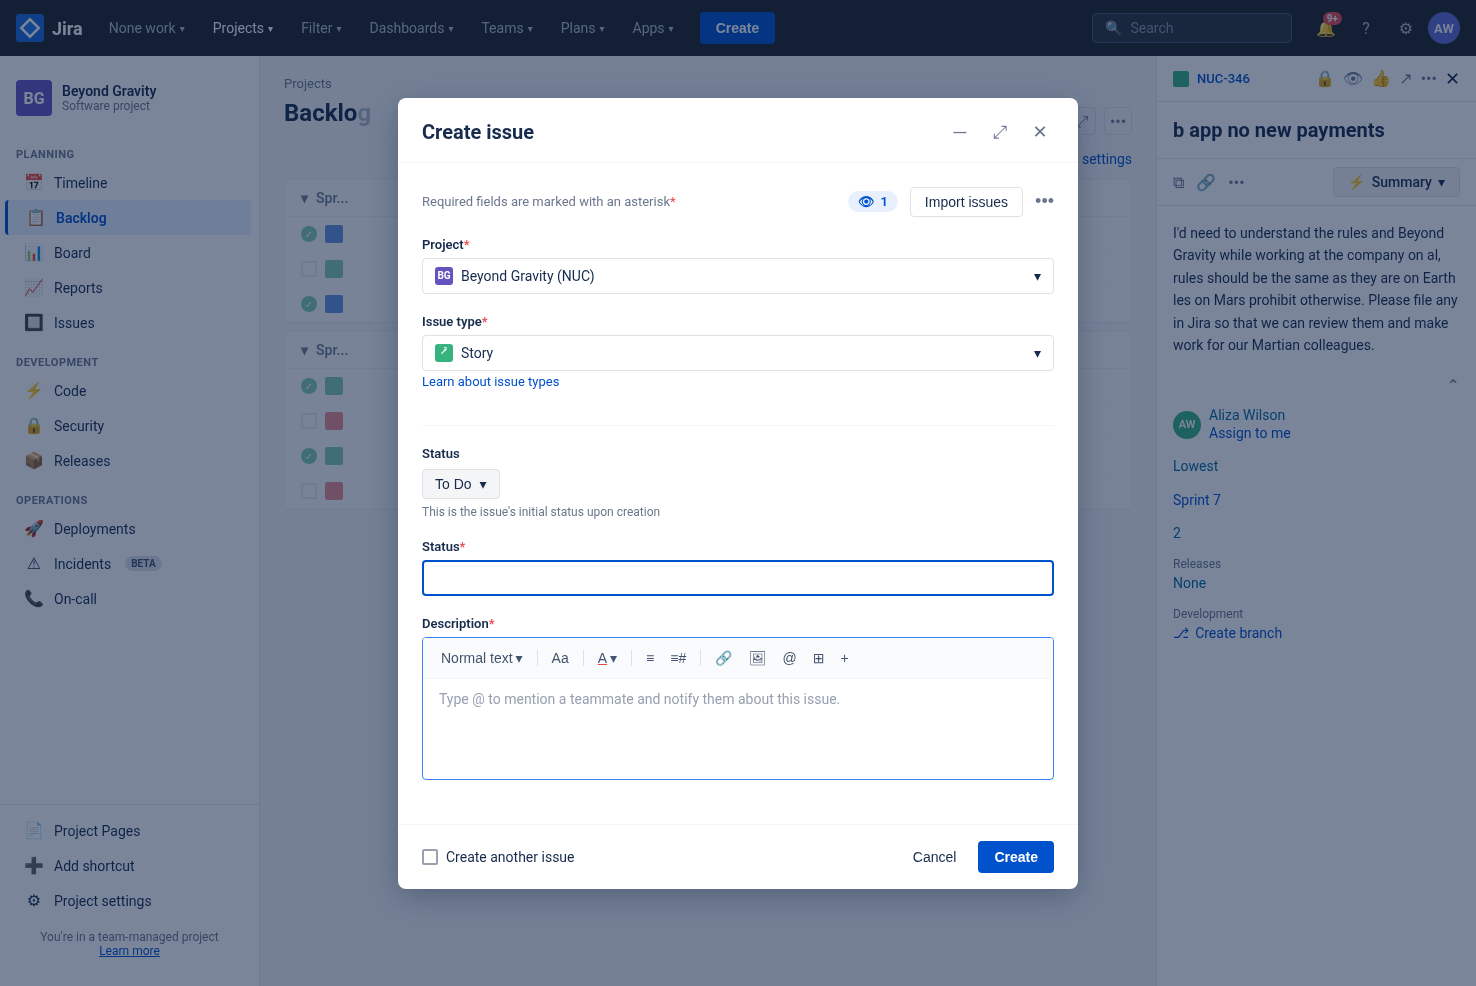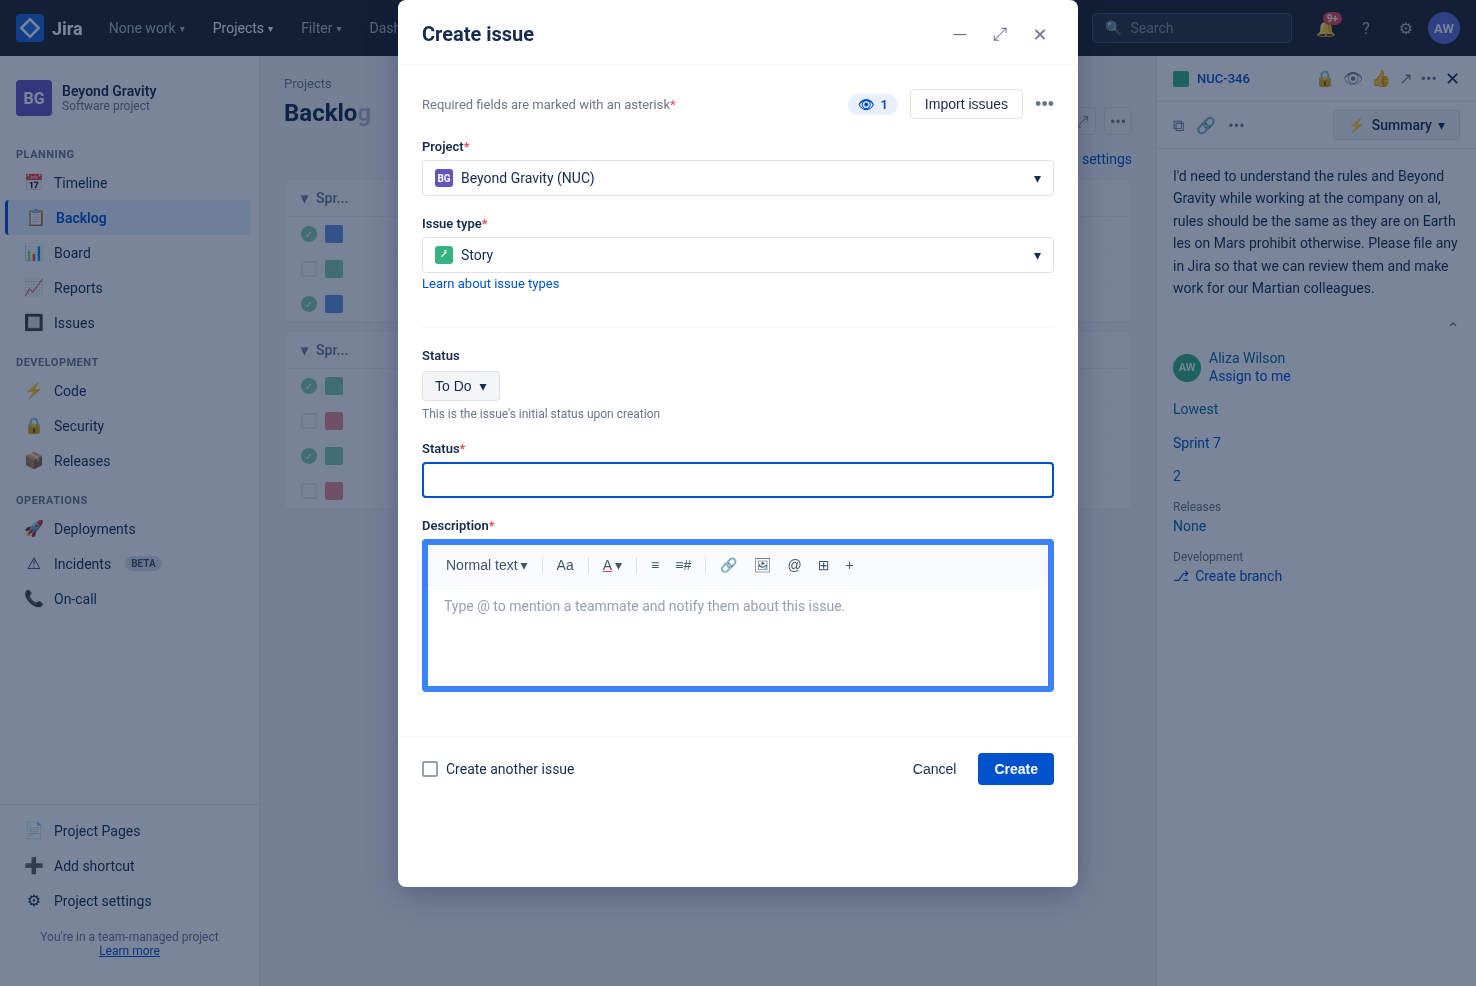--- a/index.html
+++ b/index.html
@@ -66,21 +66,21 @@
     .right-panel-body { padding: 16px; }
     .right-panel-desc { font-size: 14px; color: #172b4d; line-height: 1.6; margin-bottom: 20px; }
     .right-panel-section { margin-bottom: 16px; }
     .right-panel-section-label { font-size: 12px; color: #6b778c; margin-bottom: 4px; }
     .right-panel-section-value { font-size: 14px; color: #0369a1; }
     .right-panel-section-link { font-size: 14px; color: #0052cc; cursor: pointer; text-decoration: none; }
     .assignee-row { display: flex; align-items: center; gap: 8px; }
     .assignee-avatar { width: 28px; height: 28px; border-radius: 50%; background: #36b37e; display: flex; align-items: center; justify-content: center; color: white; font-size: 11px; font-weight: 600; }
 
     
-    .overlay { position: fixed; top: 0; left: 0; right: 0; bottom: 0; background: rgba(9, 30, 66, 0.54); z-index: 200; display: flex; justify-content: center; }
+    .overlay { position: fixed; top: 0; left: 0; right: 0; bottom: 0; background: rgba(9, 30, 66, 0.54); z-index: 200; display: flex; align-items: center; justify-content: center; }
 
     
     .modal { background: white; border-radius: 8px; width: 680px; max-height: 90vh; overflow-y: auto; box-shadow: 0 8px 32px rgba(9, 30, 66, 0.31); }
     .modal-header { display: flex; align-items: center; justify-content: space-between; padding: 20px 24px 16px; border-bottom: 1px solid #f4f5f7; }
     .modal-title { font-size: 20px; font-weight: 700; color: #172b4d; }
     .modal-header-icons { display: flex; align-items: center; gap: 12px; color: #6b778c; }
     .modal-header-icon { cursor: pointer; width: 28px; height: 28px; display: flex; align-items: center; justify-content: center; border-radius: 4px; font-size: 18px; }
     .modal-body { padding: 24px; }
     .modal-required-note { font-size: 13px; color: #6b778c; margin-bottom: 20px; display: flex; align-items: center; gap: 16px; }
     .import-btn { background: white; border: 1px solid #dfe1e6; border-radius: 4px; padding: 6px 14px; font-size: 14px; color: #172b4d; cursor: pointer; display: flex; align-items: center; gap: 8px; }
@@ -92,21 +92,21 @@
     .select-with-icon-inner { display: flex; align-items: center; gap: 8px; }
     .project-icon { width: 18px; height: 18px; background: #6554c0; border-radius: 3px; display: flex; align-items: center; justify-content: center; color: white; font-size: 10px; font-weight: 700; }
     .story-icon { width: 18px; height: 18px; background: #36b37e; border-radius: 3px; display: flex; align-items: center; justify-content: center; color: white; font-size: 11px; }
     .learn-link { font-size: 13px; color: #0052cc; cursor: pointer; text-decoration: none; display: inline-block; margin-bottom: 16px; }
     .divider { border: none; border-top: 1px solid #f4f5f7; margin: 8px 0 20px; }
     .status-section { margin-bottom: 20px; }
     .status-label { font-size: 13px; font-weight: 600; color: #172b4d; margin-bottom: 8px; display: block; }
     .status-btn { background: #f4f5f7; border: 1px solid #dfe1e6; border-radius: 4px; padding: 6px 12px; font-size: 14px; color: #172b4d; cursor: pointer; display: flex; align-items: center; gap: 8px; }
     .status-note { font-size: 12px; color: #6b778c; margin-top: 6px; }
     .summary-input { width: 100%; border: 2px solid #0052cc; border-radius: 4px; padding: 8px 12px; font-size: 14px; color: #172b4d; outline: none; }
-    .desc-editor { border: 6px solid #3b82f6; border-radius: 4px; overflow: hidden; }
+    .desc-editor { border: 1px solid #3b82f6; border-radius: 4px; overflow: hidden; }
     .desc-toolbar { display: flex; align-items: center; gap: 4px; padding: 8px 12px; border-bottom: 1px solid #f4f5f7; background: #fafbfc; flex-wrap: wrap; }
     .desc-tool { background: none; border: none; cursor: pointer; color: #44546f; padding: 4px 6px; border-radius: 3px; font-size: 14px; display: flex; align-items: center; gap: 3px; }
     .desc-tool-divider { width: 1px; height: 16px; background: #dfe1e6; margin: 0 4px; }
     .desc-body { padding: 12px 16px; min-height: 100px; color: #97a0af; font-size: 14px; }
     .modal-footer { display: flex; align-items: center; justify-content: space-between; padding: 16px 24px; border-top: 1px solid #f4f5f7; }
     .create-another { display: flex; align-items: center; gap: 8px; font-size: 14px; color: #172b4d; cursor: pointer; }
     .create-another-checkbox { width: 16px; height: 16px; border: 2px solid #97a0af; border-radius: 2px; flex-shrink: 0; }
     .modal-actions { display: flex; align-items: center; gap: 8px; }
     .btn-cancel { background: none; border: none; padding: 8px 14px; font-size: 14px; color: #172b4d; cursor: pointer; border-radius: 4px; }
     .btn-create { background: #0052cc; color: white; border: none; padding: 8px 16px; font-size: 14px; font-weight: 600; border-radius: 4px; cursor: pointer; }
@@ -356,20 +356,23 @@
         <div class="right-panel-icons">
           <span>🔒</span>
           <span>👁</span>
           <span>👍</span>
           <span>↗</span>
           <span>•••</span>
           <span style="cursor:pointer; font-size:18px; color: #172b4d;">✕</span>
         </div>
       </div>
 
+      <div class="right-panel-title-area">
+        <div class="right-panel-title">b app no new payments</div>
+      </div>
 
       <div class="right-panel-tools">
         <span>⧉</span>
         <span>🔗</span>
         <span>•••</span>
         <div style="margin-left: auto;">
           <div class="actions-btn">
             <span>⚡</span>
             <span>Summary</span>
             <span>▾</span>

